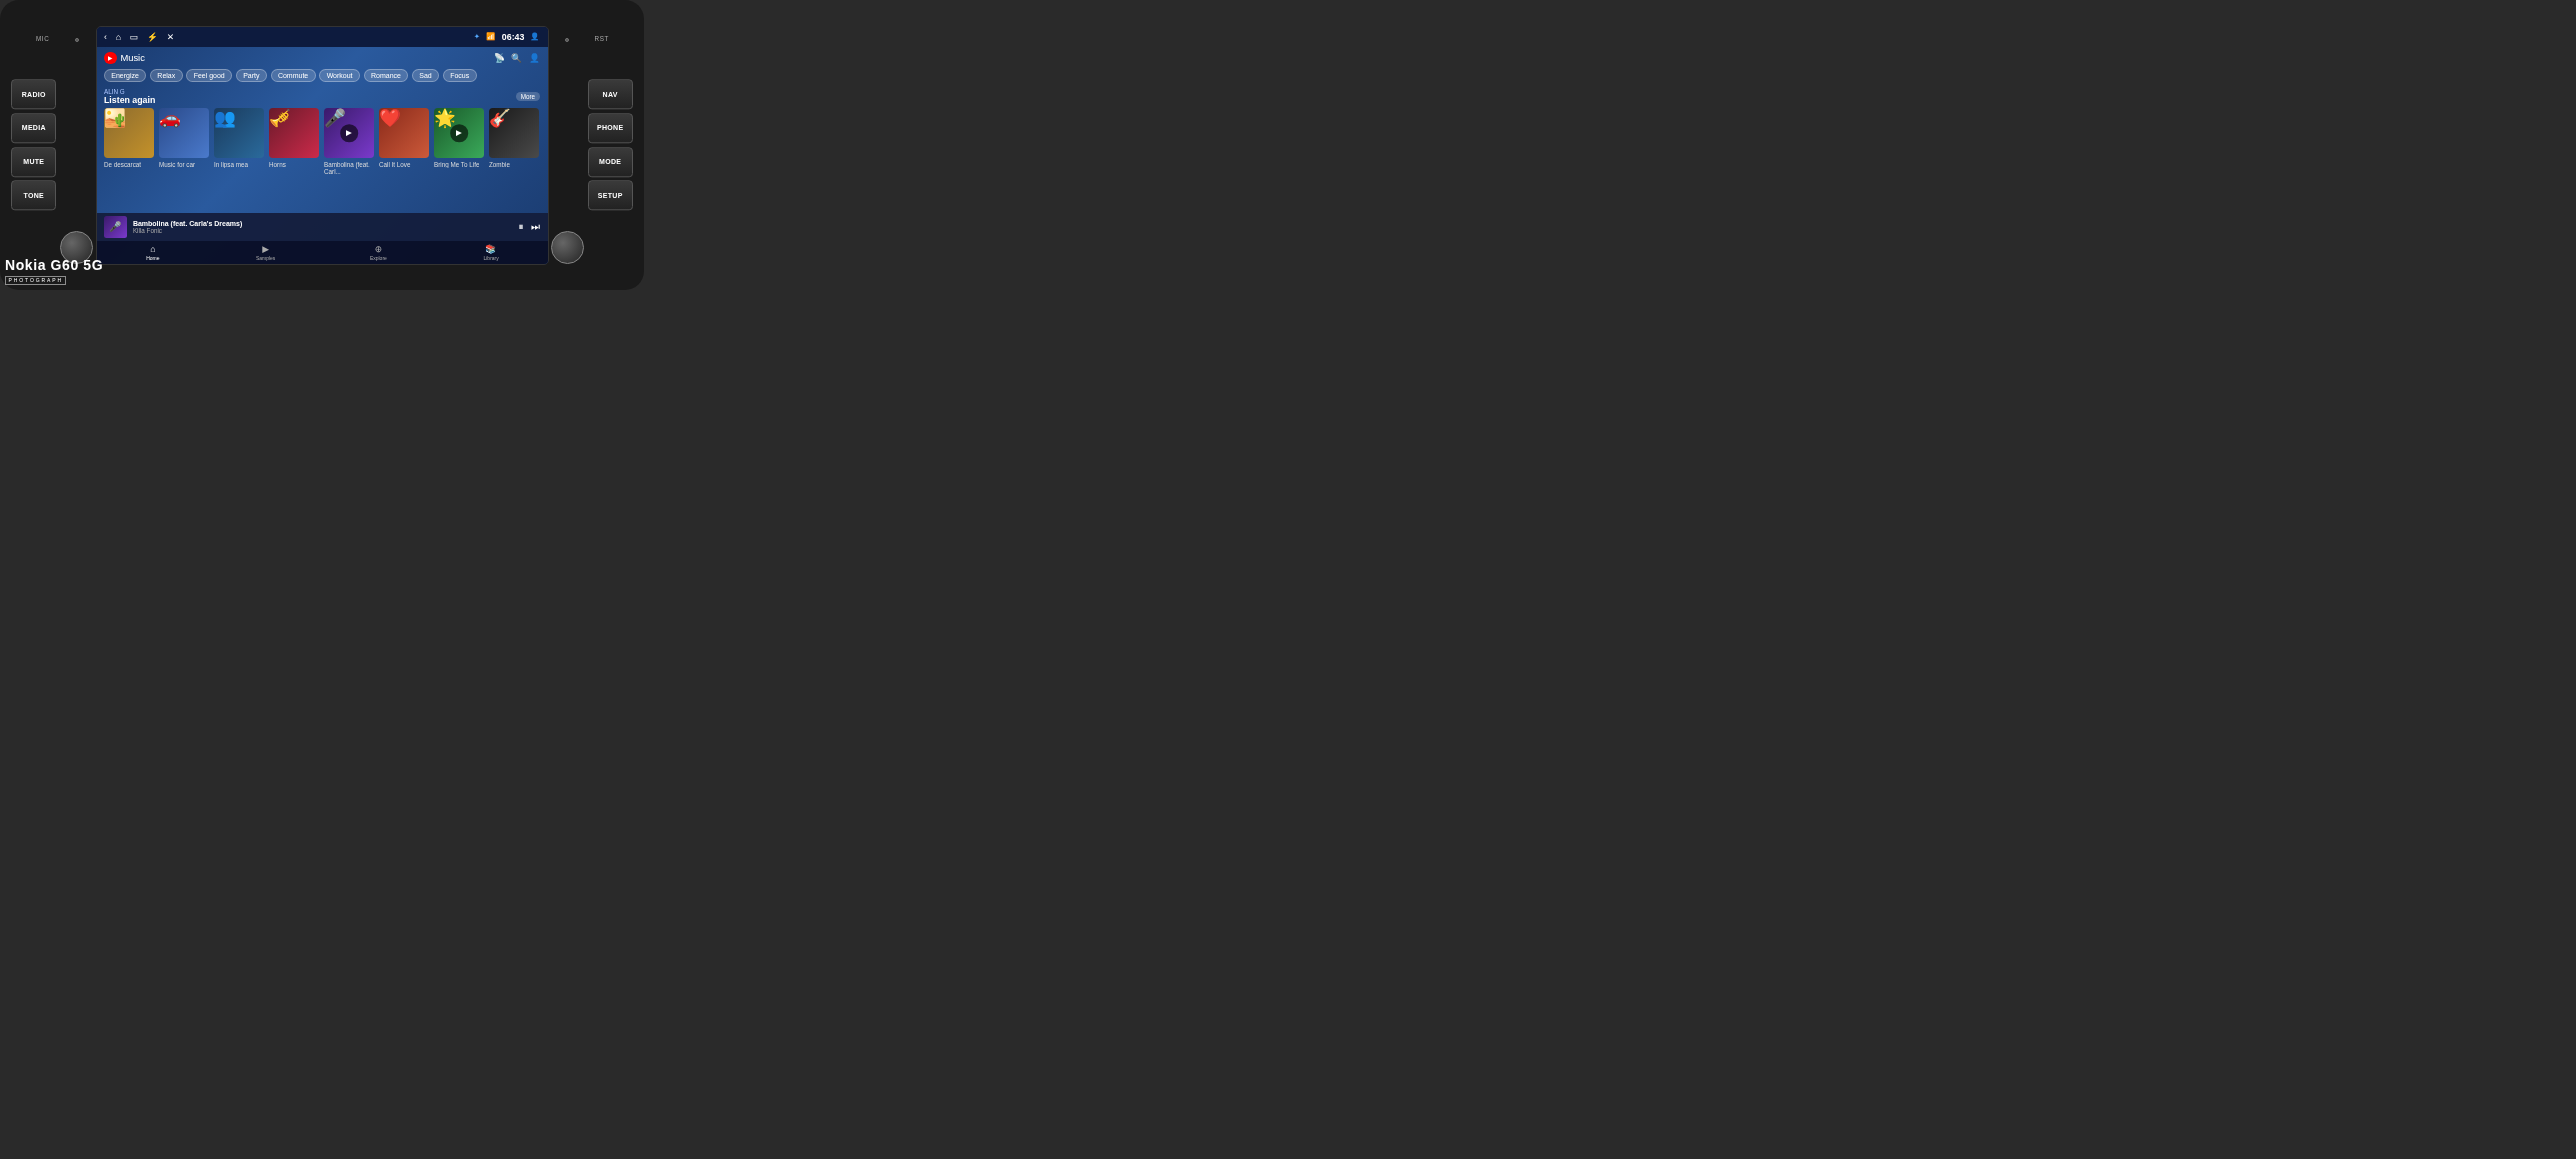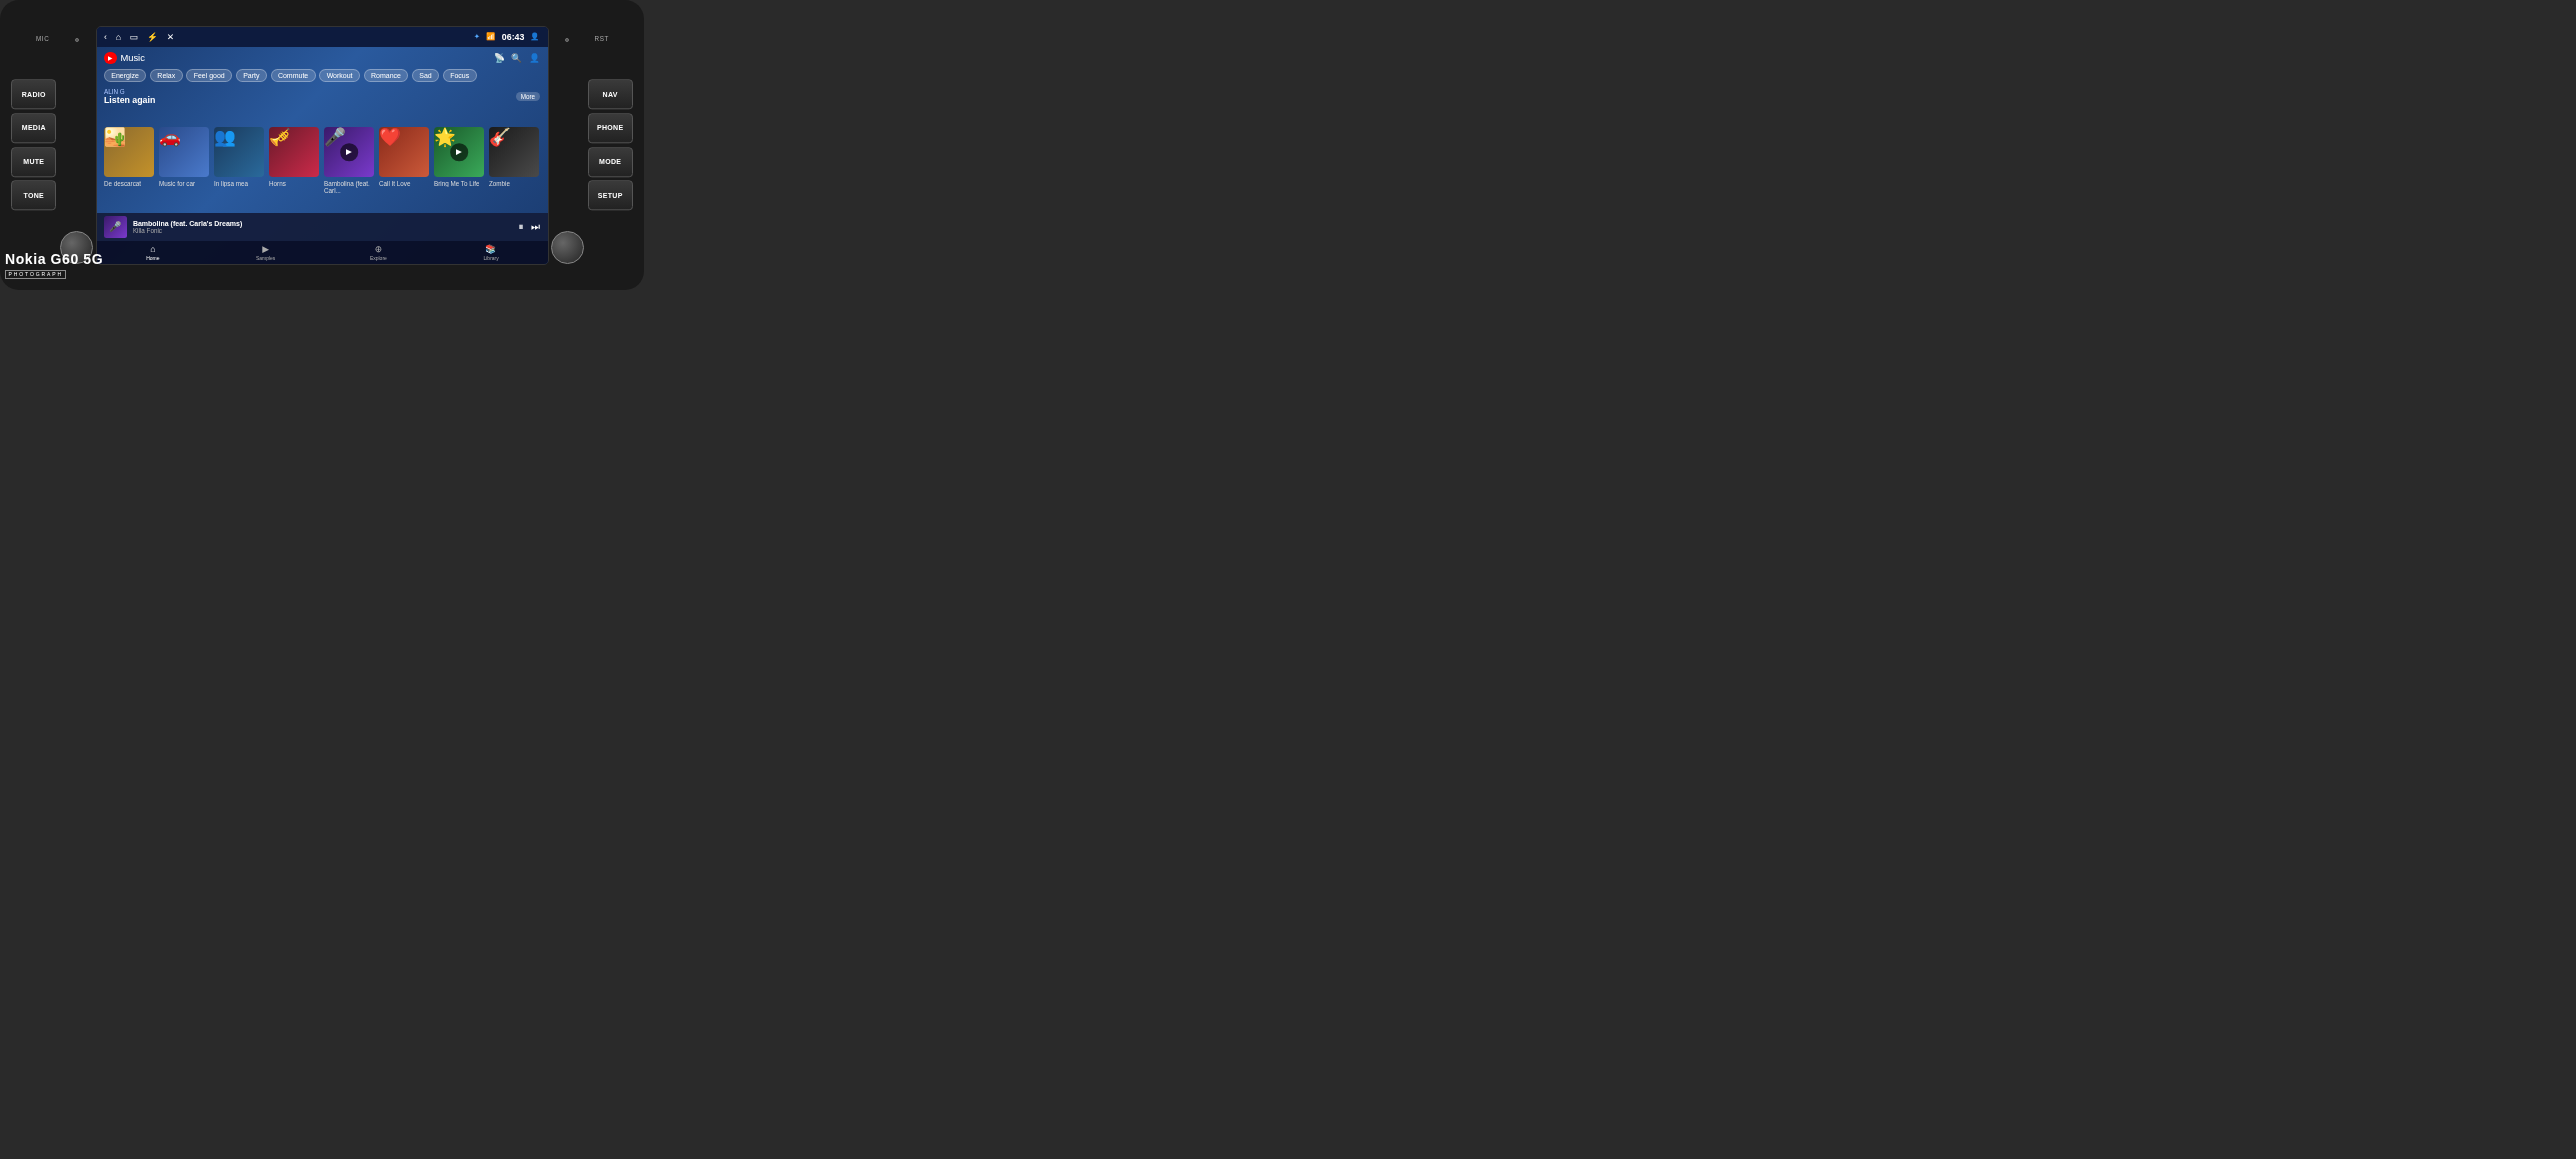--- a/index.html
+++ b/index.html
@@ -227,21 +227,21 @@
 
     
     .section {
       padding: 3.8px 7.5px 2.5px 7.5px;
     }
 
     .section-header {
       display: flex;
       align-items: center;
       justify-content: space-between;
-      margin-bottom: 22px;
+      margin-bottom: 3px;
     }
 
     .section-user {
       color: #aac4ff;
       font-size: 6.3px;
     }
 
     .section-title {
       color: #fff;
       font-size: 8.8px;
@@ -403,21 +403,21 @@
     .bottom-nav-label {
       font-size: 5px;
       color: #aaa;
     }
 
     .bottom-nav-label.active { color: #fff; }
 
     
     .nokia-watermark {
       position: absolute;
-      bottom: 11px;
+      bottom: 5px;
       left: 5px;
       color: white;
     }
 
     .nokia-name {
       font-size: 14px;
       font-weight: bold;
       letter-spacing: 0.6px;
     }
 

